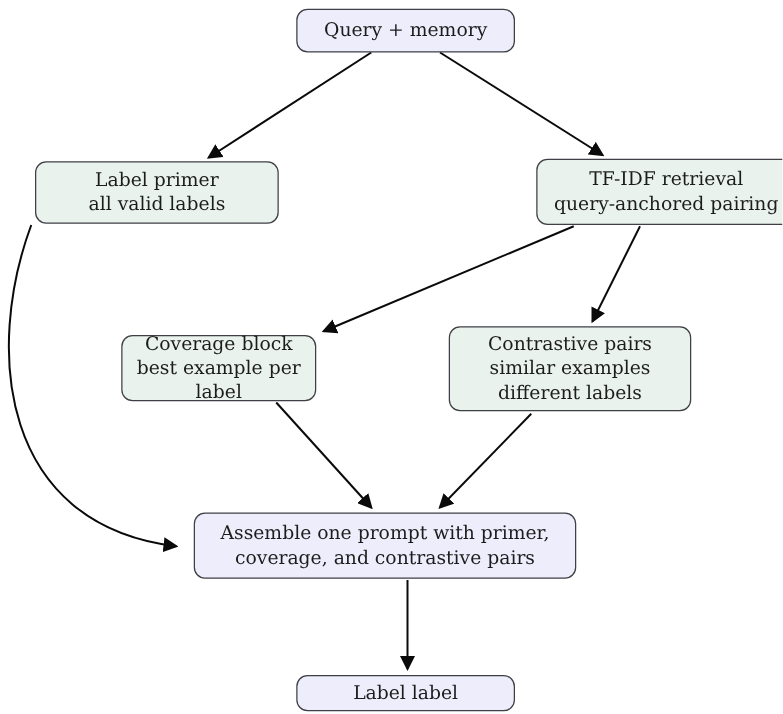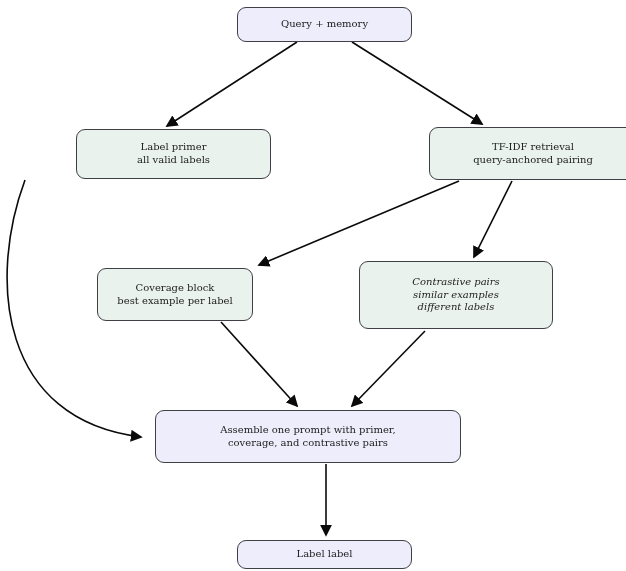--- a/index.html
+++ b/index.html
@@ -44,32 +44,32 @@
     position: absolute;
     box-sizing: border-box;
     display: flex;
     align-items: center;
     justify-content: center;
     text-align: center;
     white-space: pre-line;
     border: 1.5px solid var(--border);
     border-radius: 9px;
     color: var(--text);
-    font-size: 10px;
+    font-size: 15px;
     line-height: 1.28;
     padding: 2px 6px;
   }
   .node-purple { background: var(--purple-fill); }
   .node-green  { background: var(--green-fill); }
 
   #node-query       { left: 237px; top: 7px;   width: 175px; height: 35px; }
-  #node-primer      { left: 28px;  top: 129px; width: 195px; height: 50px; margin-left: 48px; }
+  #node-primer      { left: 28px;  top: 129px; width: 195px; height: 50px; }
   #node-tfidf       { left: 429px; top: 127px; width: 208px; height: 53px; }
   #node-coverage    { left: 97px;  top: 268px; width: 156px; height: 53px; }
-  #node-contrastive { left: 359px; top: 261px; width: 194px; height: 68px; font-style: italic; }
+  #node-contrastive { left: 359px; top: 261px; width: 194px; height: 68px; }
   #node-assemble    { left: 155px; top: 410px; width: 306px; height: 53px; }
   #node-final       { left: 237px; top: 540px; width: 175px; height: 29px; }
 </style>
 </head>
 <body>
 
 <div class="canvas">
 
   <svg class="edges" viewBox="0 0 626 571" xmlns="http://www.w3.org/2000/svg">
     <defs>

